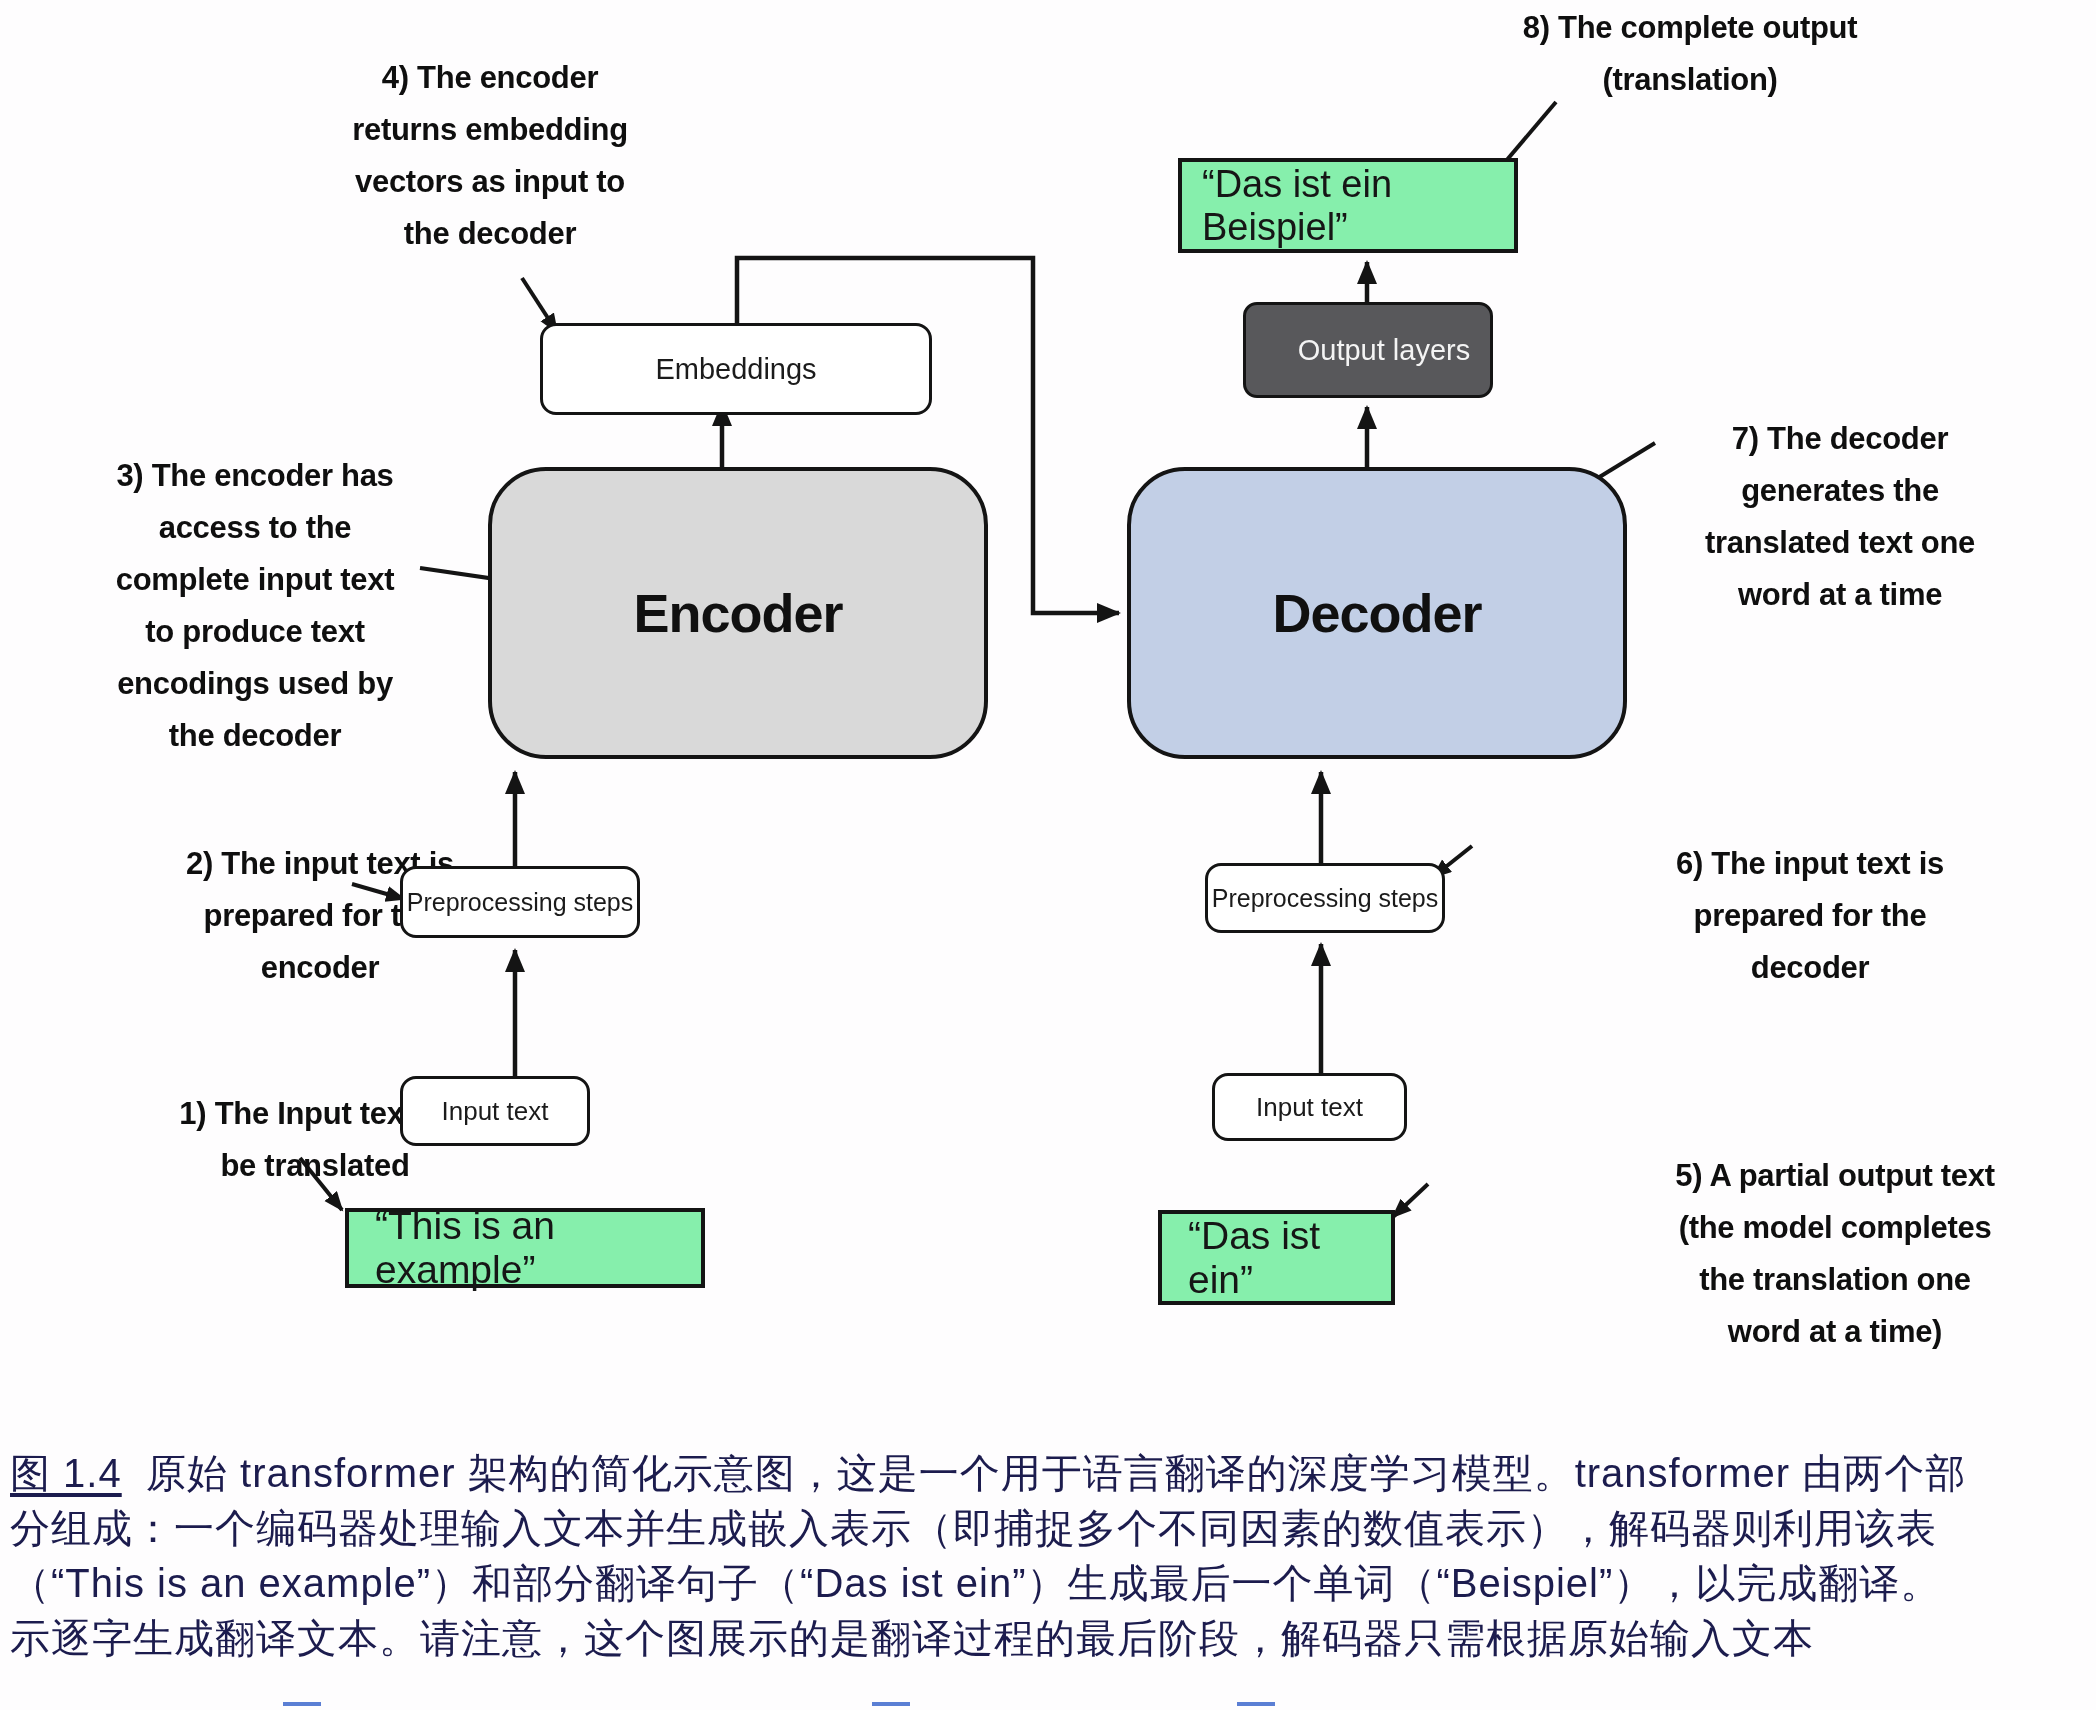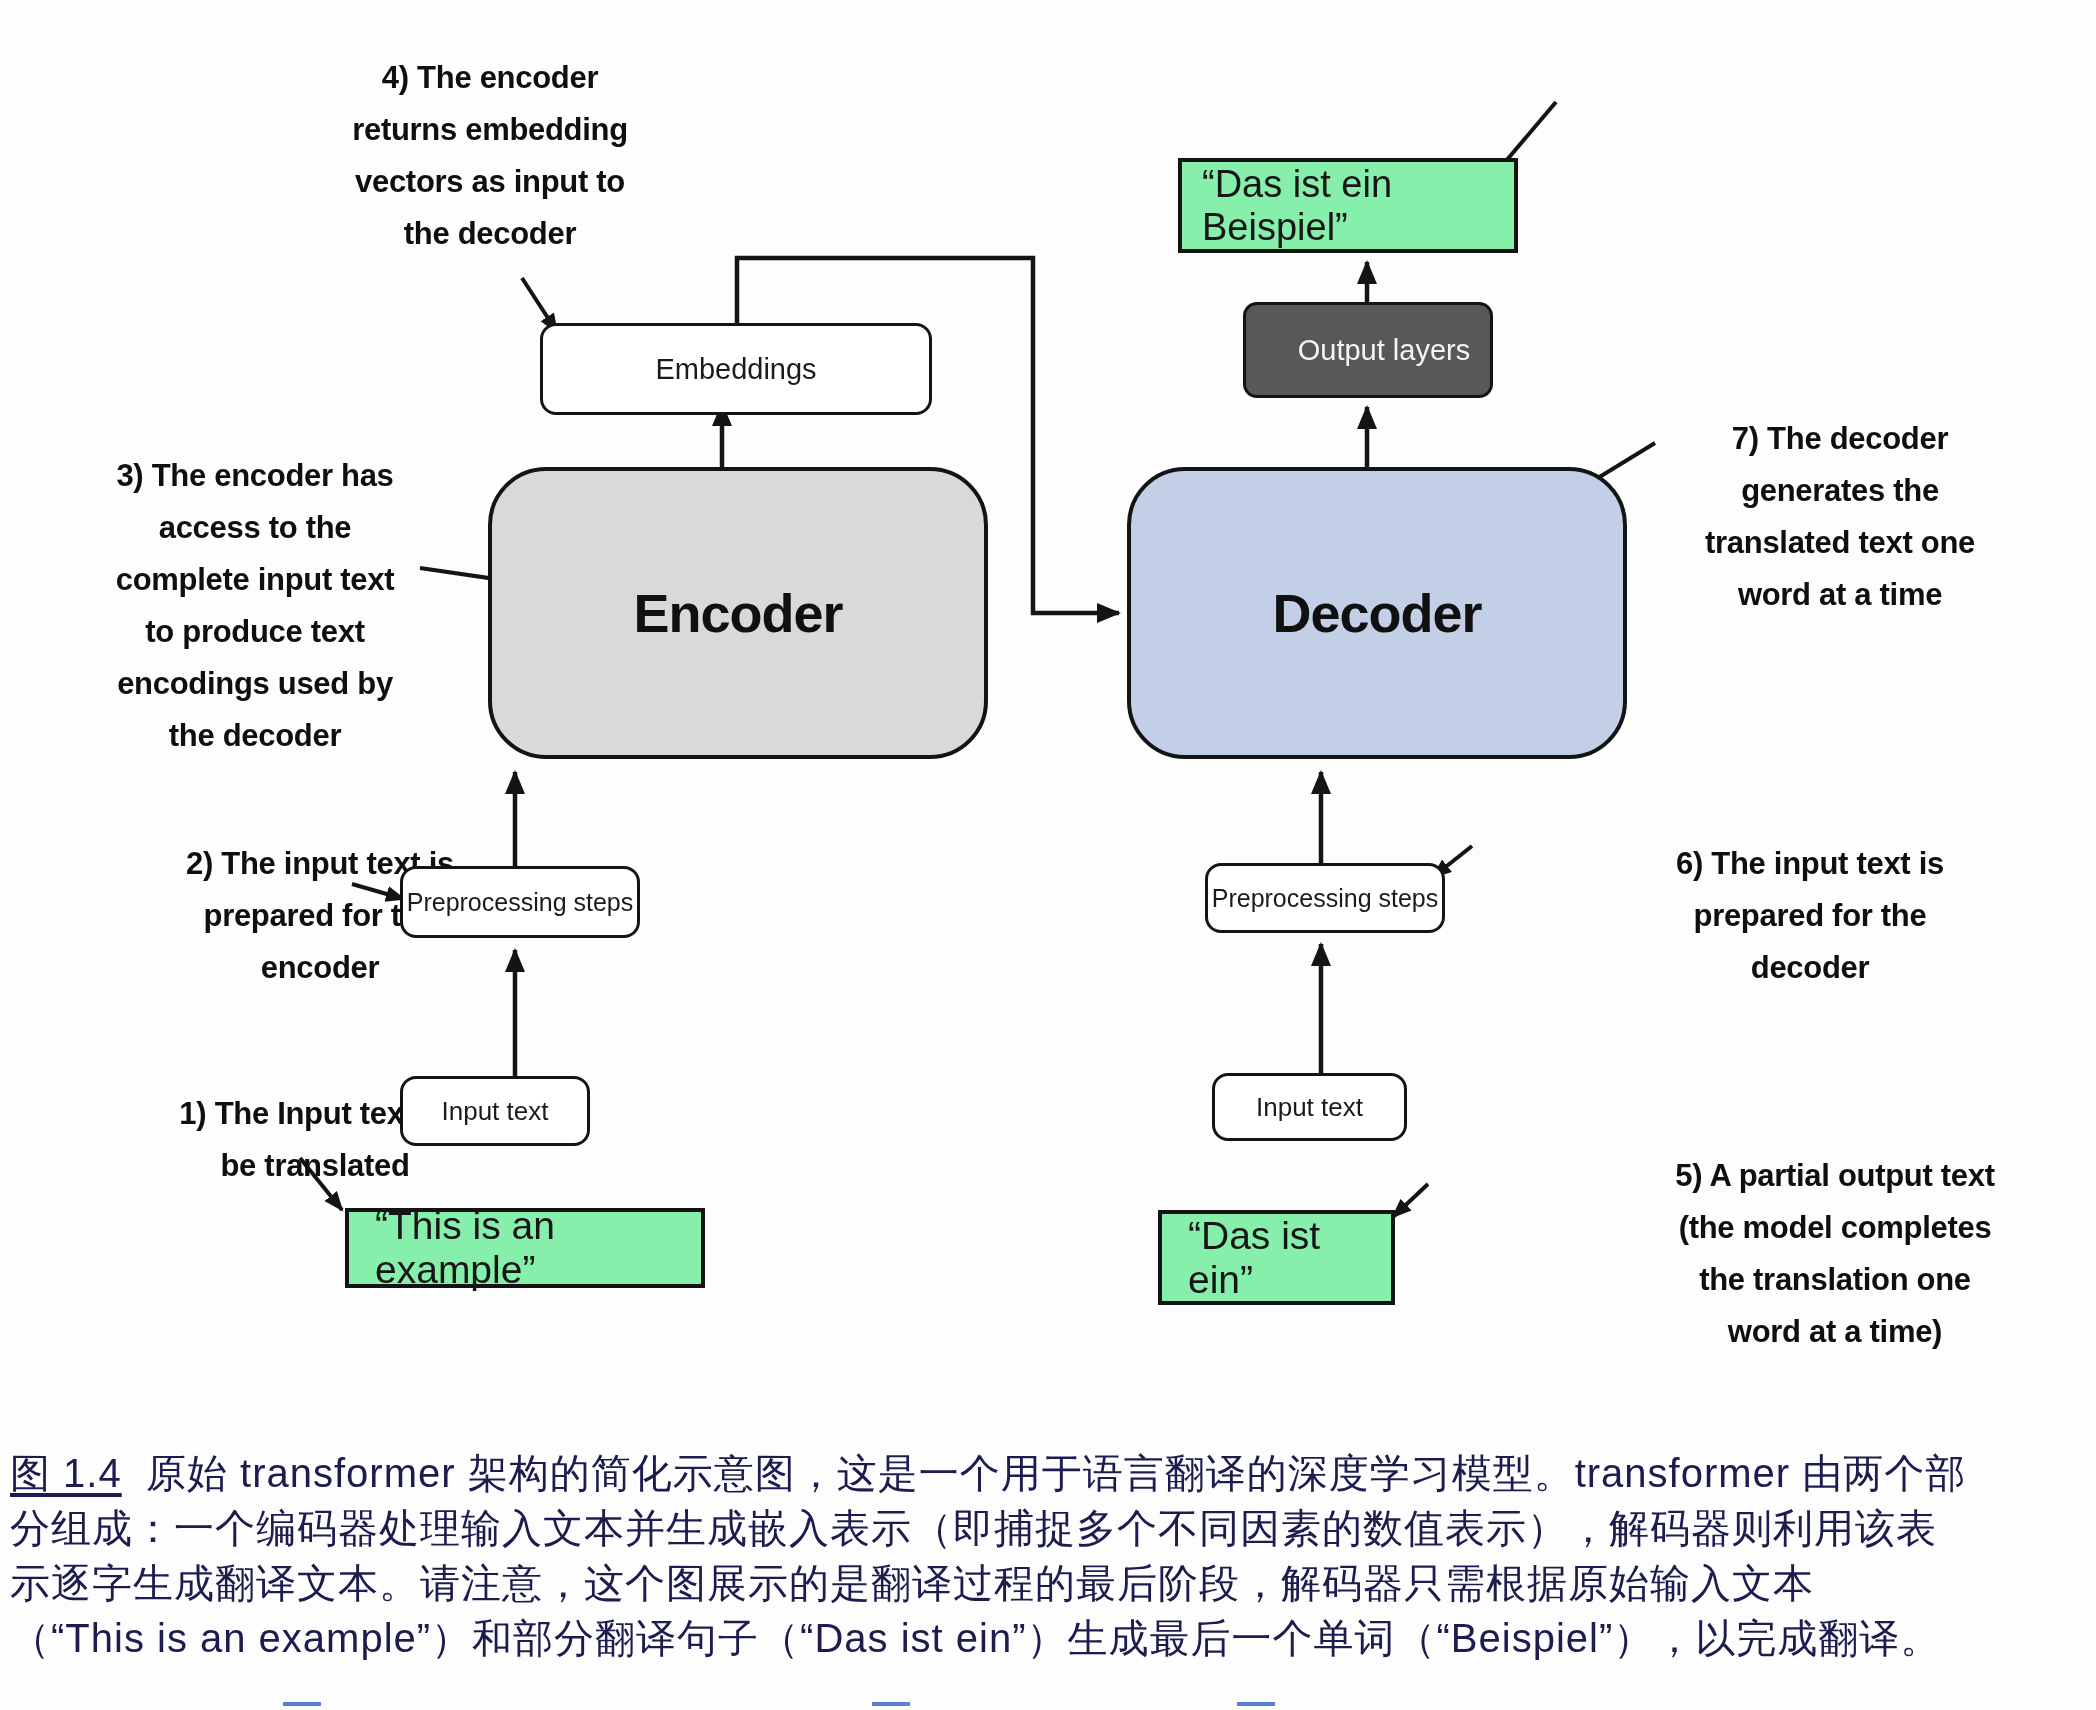--- a/index.html
+++ b/index.html
@@ -86,20 +86,22 @@
     <path d="M1428 1184 L1393 1217" stroke="#141414" stroke-width="4" fill="none" marker-end="url(#ah2)"></path>
     <path d="M1472 846 L1433 877" stroke="#141414" stroke-width="4" fill="none" marker-end="url(#ah2)"></path>
     <path d="M1655 443 L1557 503" stroke="#141414" stroke-width="4" fill="none" marker-end="url(#ah2)"></path>
     <path d="M1556 102 L1489 181" stroke="#141414" stroke-width="4" fill="none" marker-end="url(#ah2)"></path>
   </svg>
 
   <div class="ann" style="left:290px; top:52px; width:400px;">4) The encoder
 returns embedding
 vectors as input to
 the decoder</div>
+  <div class="ann" style="left:1480px; top:2px; width:420px;">8) The complete output
+(translation)</div>
   <div class="ann" style="left:80px; top:450px; width:350px;">3) The encoder has
 access to the
 complete input text
 to produce text
 encodings used by
 the decoder</div>
   <div class="ann" style="left:1670px; top:413px; width:340px;">7) The decoder
 generates the
 translated text one
 word at a time</div>
@@ -152,21 +154,21 @@
   <div class="quote" style="left:345px; top:1208px; width:360px; height:80px;">
     <span>“This is an example”</span>
   </div>
   <div class="quote" style="left:1158px; top:1210px; width:237px; height:95px;">
     <span>“Das ist ein”</span>
   </div>
 
   <div class="caption">
     <div class="cap-line"><span class="fig-underline">图 1.4</span><span>  原始 transformer 架构的简化示意图，这是一个用于语言翻译的深度学习模型。transformer 由两个部</span></div>
     <div class="cap-line">分组成：一个编码器处理输入文本并生成嵌入表示（即捕捉多个不同因素的数值表示），解码器则利用该表</div>
+    <div class="cap-line">（“This is an example”）和部分翻译句子（“Das ist ein”）生成最后一个单词（“Beispiel”），以完成翻译。</div>
     <div class="cap-line">示逐字生成翻译文本。请注意，这个图展示的是翻译过程的最后阶段，解码器只需根据原始输入文本</div>
-    <div class="cap-line">（“This is an example”）和部分翻译句子（“Das ist ein”）生成最后一个单词（“Beispiel”），以完成翻译。</div>
   </div>
 
   <div class="artifact" style="left:283px; top:1702px; width:38px; height:4px; background:#5b7fd4;"></div>
   <div class="artifact" style="left:872px; top:1702px; width:38px; height:4px; background:#5b7fd4;"></div>
   <div class="artifact" style="left:1237px; top:1702px; width:38px; height:4px; background:#5b7fd4;"></div>
 
 </div>
 
 </body></html>

